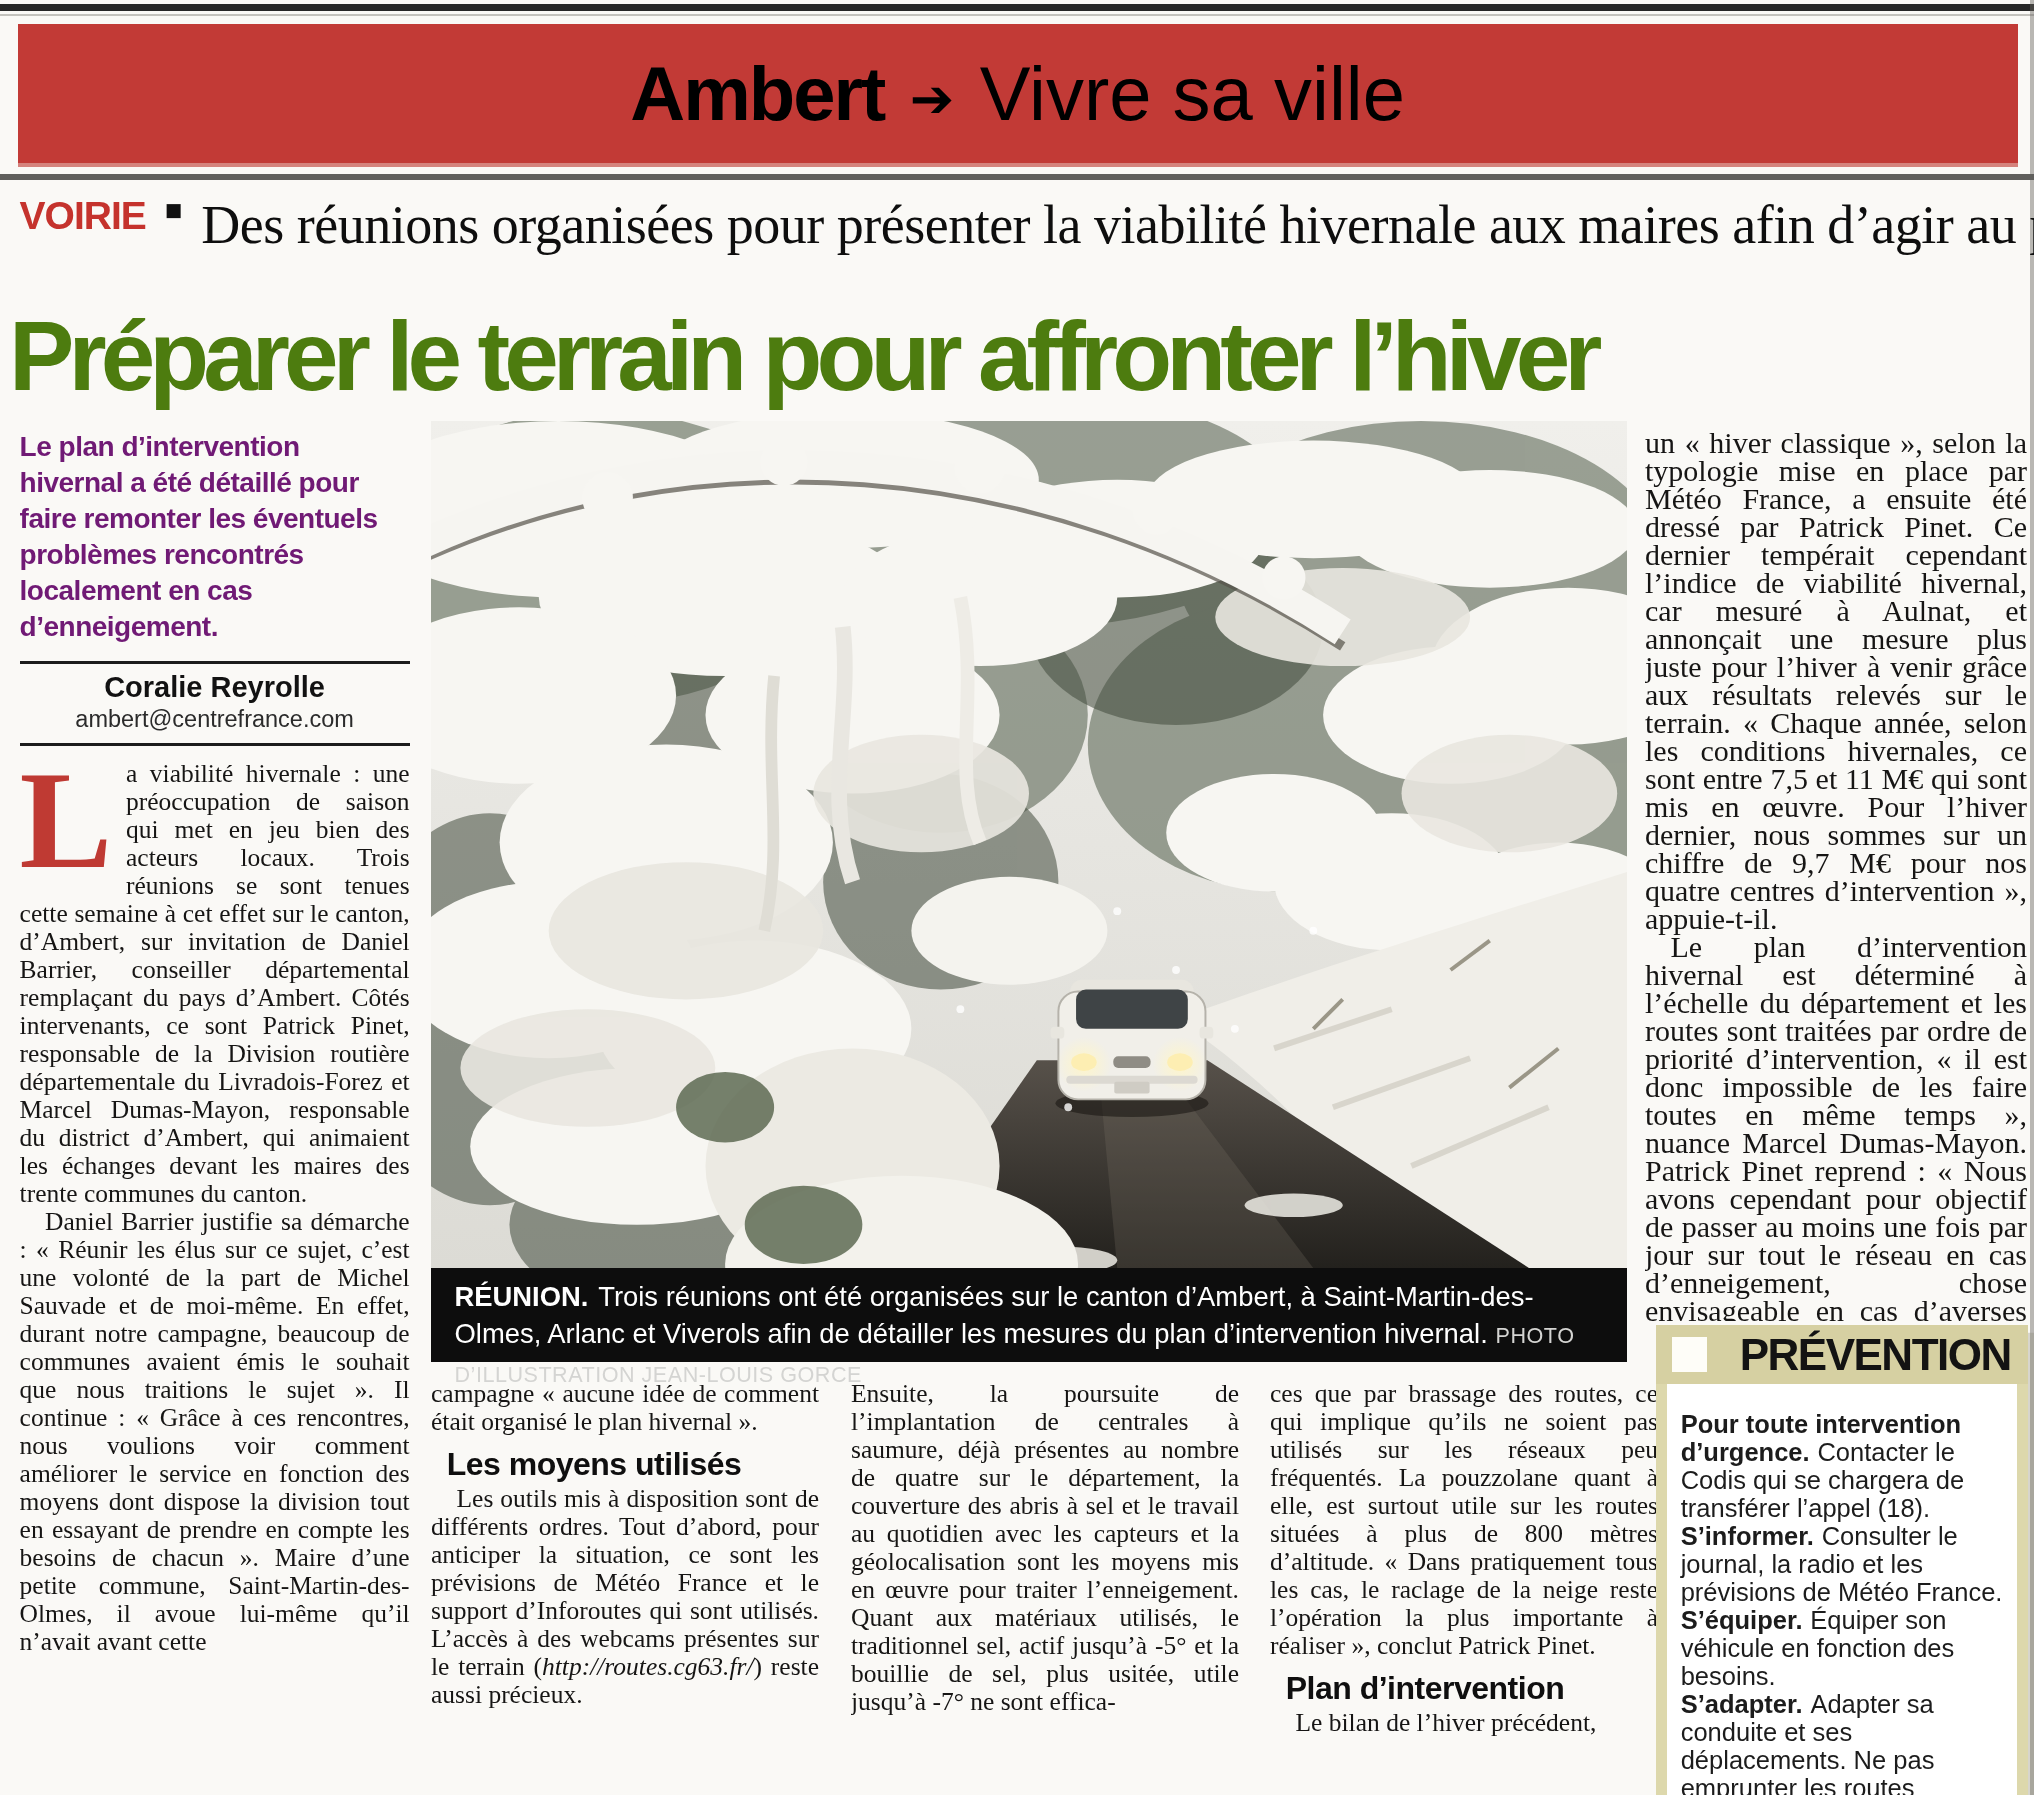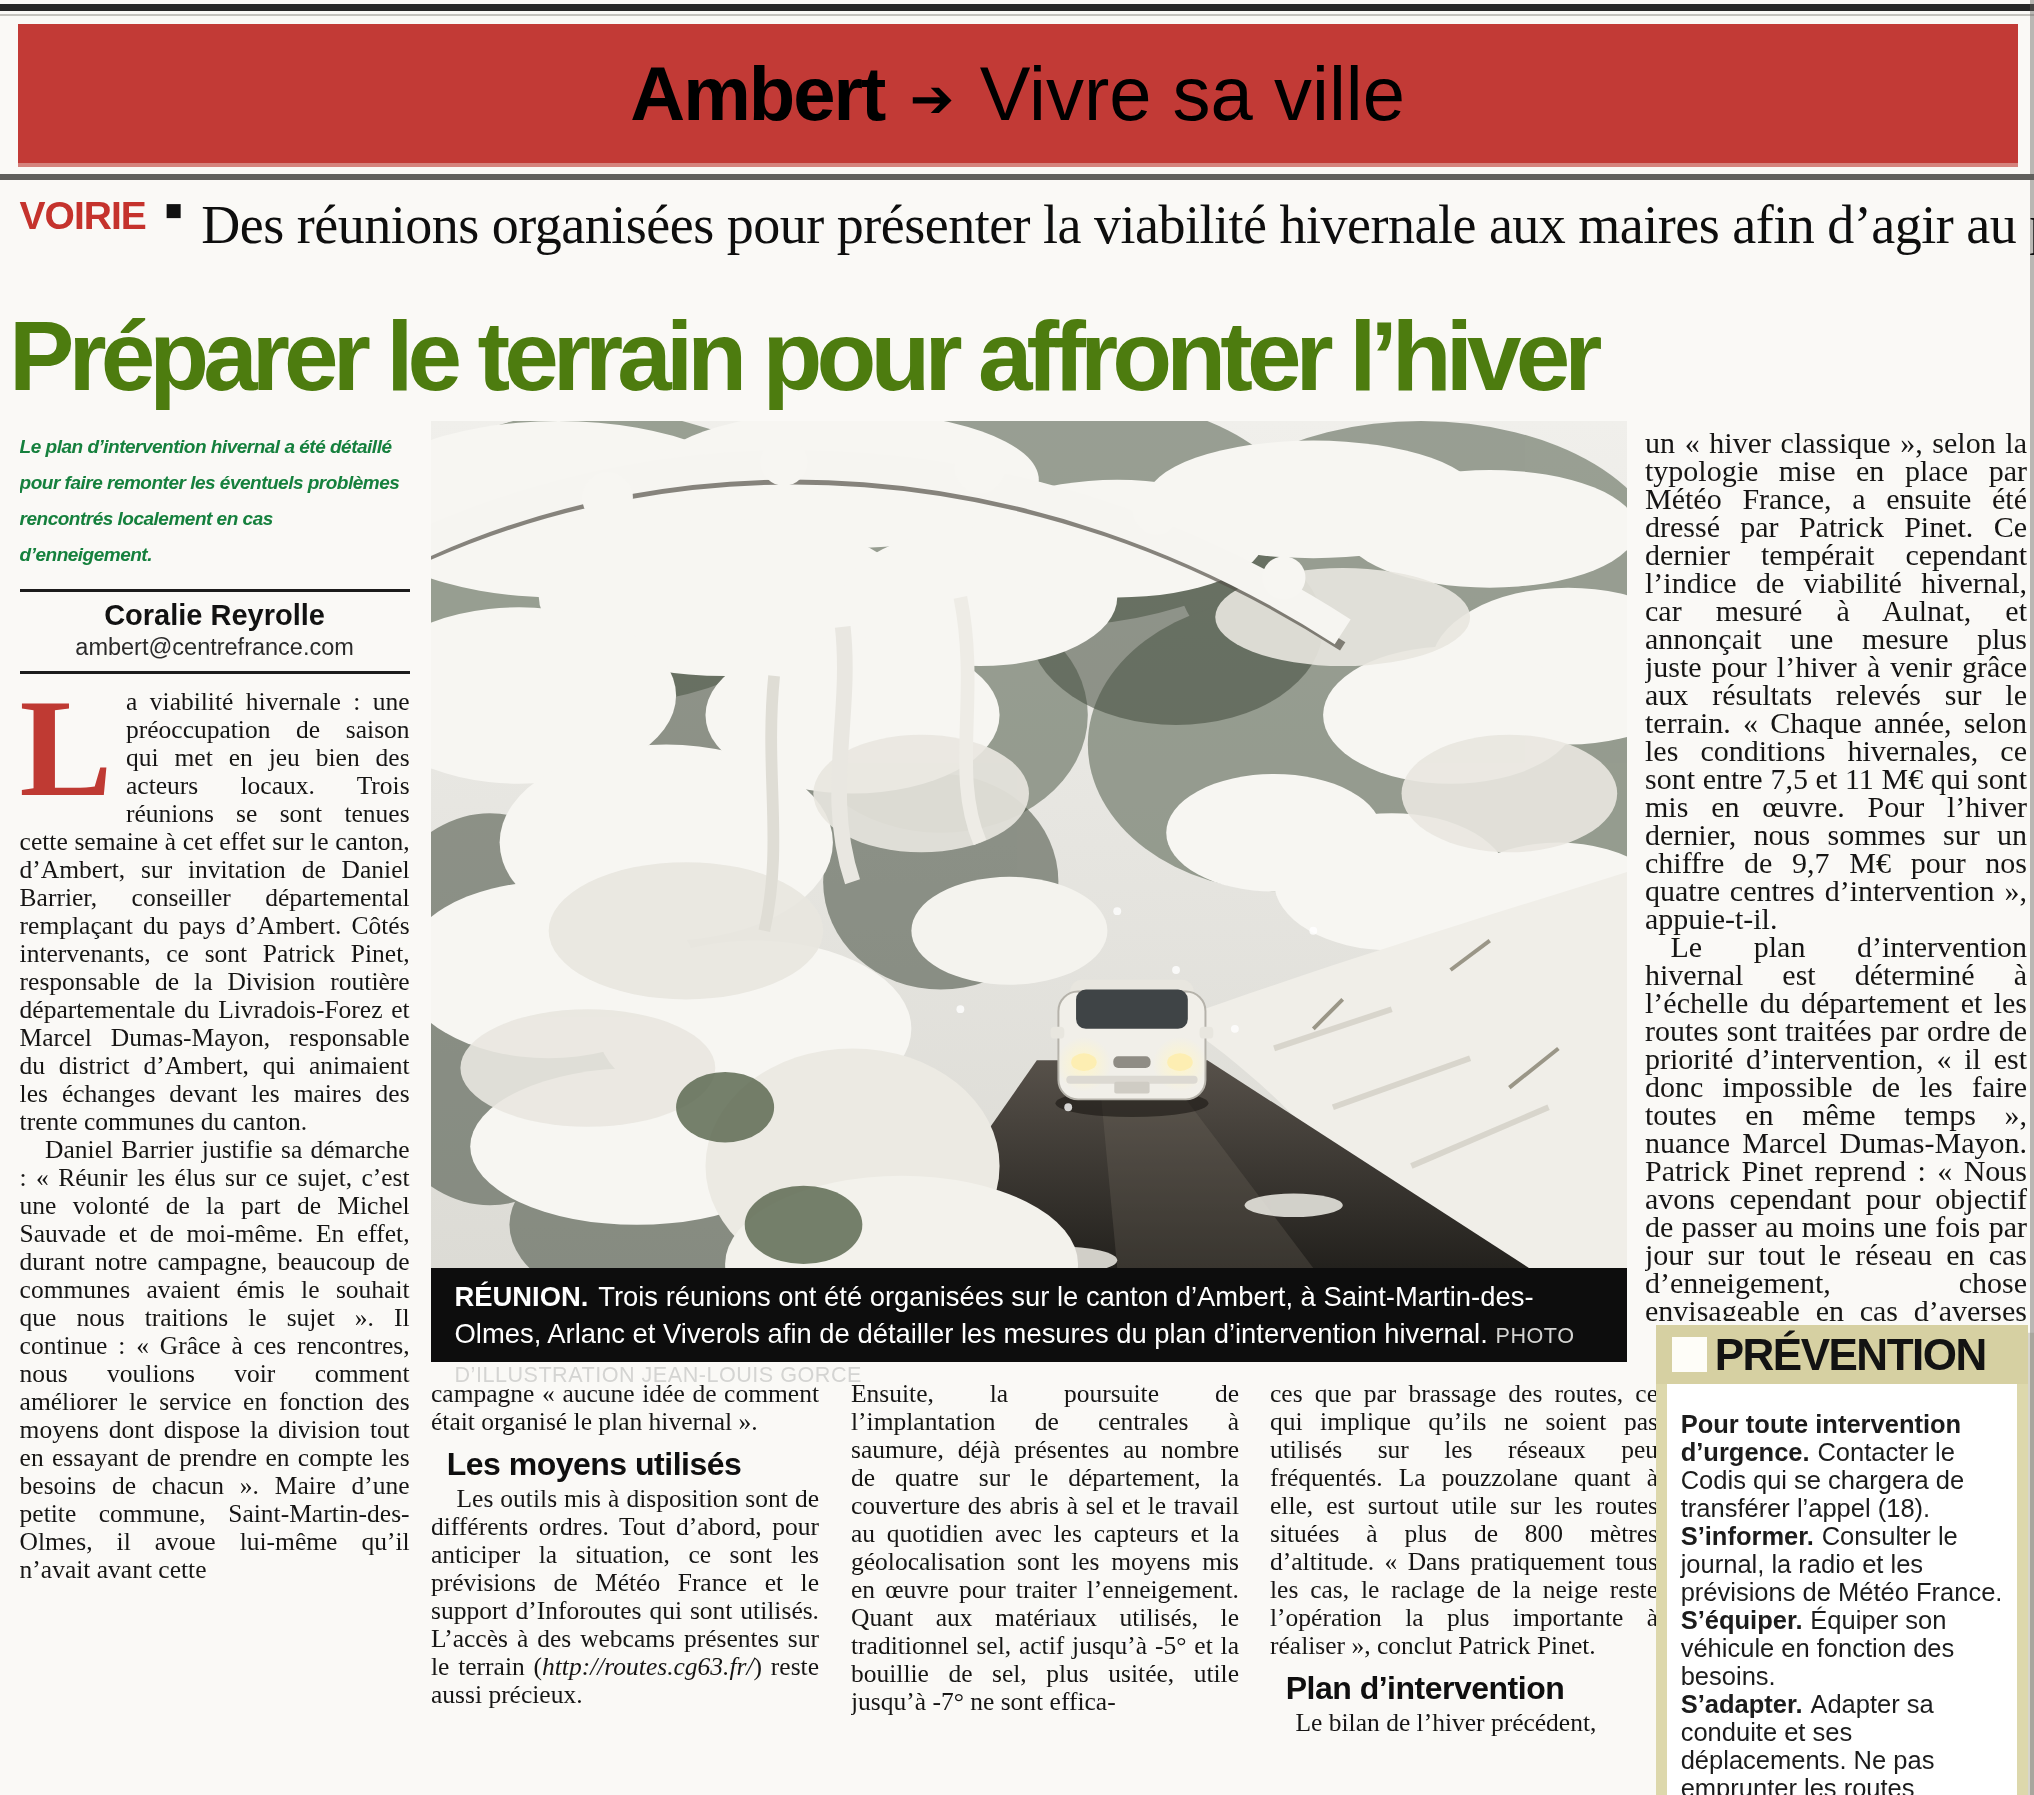--- a/index.html
+++ b/index.html
@@ -26,22 +26,22 @@
   .kicker-label{font-family:"Liberation Sans",sans-serif;font-weight:bold;font-size:39px;color:#c5332d;letter-spacing:-1px;}
   .kicker-sep{font-size:29px;color:#111;}
   .kicker-text{font-size:54px;color:#0e0e0e;letter-spacing:-0.5px;}
 
   
   .headline{position:absolute;left:9px;top:239px;width:2031px;font-family:"Liberation Sans",sans-serif;
             font-weight:bold;font-size:98px;letter-spacing:-5.9px;color:#4d7c0f;white-space:nowrap;line-height:1.05;}
 
   
   .col1{position:absolute;left:19.6px;top:429px;width:390px;height:1366px;overflow:hidden;}
-  .standfirst{font-family:"Liberation Sans",sans-serif;font-weight:bold;font-size:19px;line-height:36px;
-              color:#15803d;letter-spacing:-0.5px;font-style:italic;}
+  .standfirst{font-family:"Liberation Sans",sans-serif;font-weight:bold;font-size:28px;line-height:36px;
+              color:#701a75;letter-spacing:-0.5px;}
   .byline-block{margin-top:15.7px;border-top:3.9px solid #1c1c1c;border-bottom:3.9px solid #1c1c1c;
                 padding:7.8px 0 9.8px;text-align:center;font-family:"Liberation Sans",sans-serif;}
   .byline-name{font-size:29px;font-weight:bold;color:#121212;}
   .byline-email{font-size:23.5px;color:#2b2b2b;margin-top:2px;}
   .bodytext{font-size:25.5px;line-height:28px;text-align:justify;margin-top:13.7px;}
   .bodytext p{margin:0;}
   .bodytext p.indent{text-indent:25.5px;}
   .dropcap{float:left;font-family:"Liberation Serif",serif;font-weight:bold;color:#bf3a33;
            font-size:139px;line-height:108px;margin:5.9px 13.7px 0 0;}
 
@@ -69,21 +69,21 @@
         font-size:30px;line-height:28px;text-align:justify;}
   .col5 p{margin:0;}
   .col5 p.indent{text-indent:25.5px;}
   .endmark{display:inline-block;width:20.6px;height:20.6px;background:#9a914a;margin-left:11.8px;transform:translateY(2px);}
 
   
   .prevention{position:absolute;left:1656px;top:1325px;width:372px;box-shadow:6.9px 7.8px 0 rgba(125,122,100,.28);}
   .prev-header{height:59px;background:#d6d0a2;display:flex;align-items:center;}
   .prev-square{width:35px;height:35px;background:#fefdf8;margin-left:15.7px;}
   .prev-title{font-family:"Liberation Sans",sans-serif;font-weight:bold;font-size:44px;letter-spacing:-1.5px;
-              color:#131313;margin-left:8px;}
+              color:#131313;margin-left:33px;}
   .prev-body{background:#fff;border:11.8px solid #ddd8ac;border-top:none;padding:25.5px 13.7px 17.6px;
              font-family:"Liberation Sans",sans-serif;font-size:25.5px;line-height:28px;color:#1c1c1c;}
   .prev-item{margin:0;}
   .prev-lead{font-weight:bold;margin-right:7.8px;}
 </style>
 </head>
 <body>
 
 <div class="page">
 

